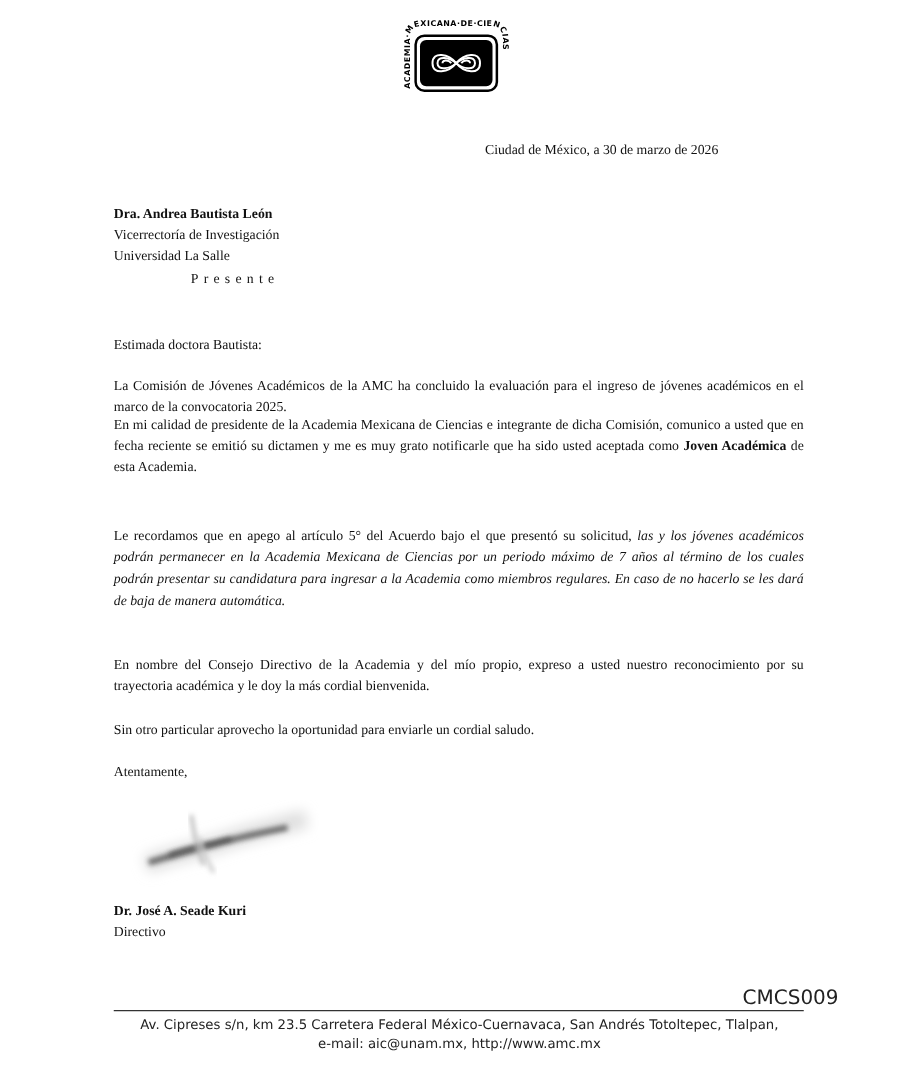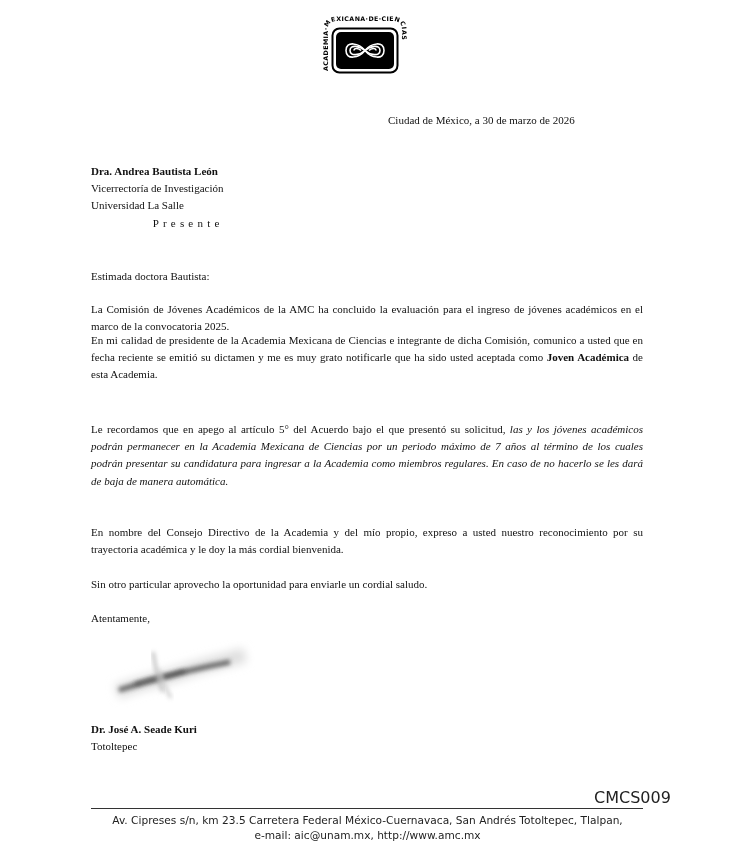--- a/index.html
+++ b/index.html
@@ -86,21 +86,21 @@
     <path d="M12,52 C30,44 55,40 75,33 C95,26 115,22 140,15" stroke="#ddd" stroke-width="14" fill="none" filter="url(#blur2)"></path>
     <path d="M14,50 C30,45 50,40 68,35 C85,30 105,26 125,22" stroke="#555" stroke-width="5" fill="none" filter="url(#blur1)" opacity="0.85"></path>
     <path d="M30,44 C45,38 60,36 80,31" stroke="#333" stroke-width="3" fill="none" filter="url(#blur1)" opacity="0.7"></path>
     <path d="M48,12 C50,25 52,38 58,52" stroke="#bbb" stroke-width="3" fill="none" filter="url(#blur1)"></path>
     <path d="M55,30 C56,40 60,48 66,58" stroke="#ccc" stroke-width="3" fill="none" filter="url(#blur1)"></path>
   </svg>
 </div>
 
 <div class="abs signer serif">
   <div class="bold">Dr. José A. Seade Kuri</div>
-  <div>Totoltepec</div>
+  <div>Directivo</div>
 </div>
 
 <div class="abs ref sans">CMCS009</div>
 
 <div class="abs rule"></div>
 
 <div class="abs footer sans">
   <div>Av. Cipreses s/n, km 23.5 Carretera Federal México-Cuernavaca, San Andrés Totoltepec, Tlalpan,</div>
   <div>e-mail: aic@unam.mx, http://www.amc.mx</div>
 </div>

